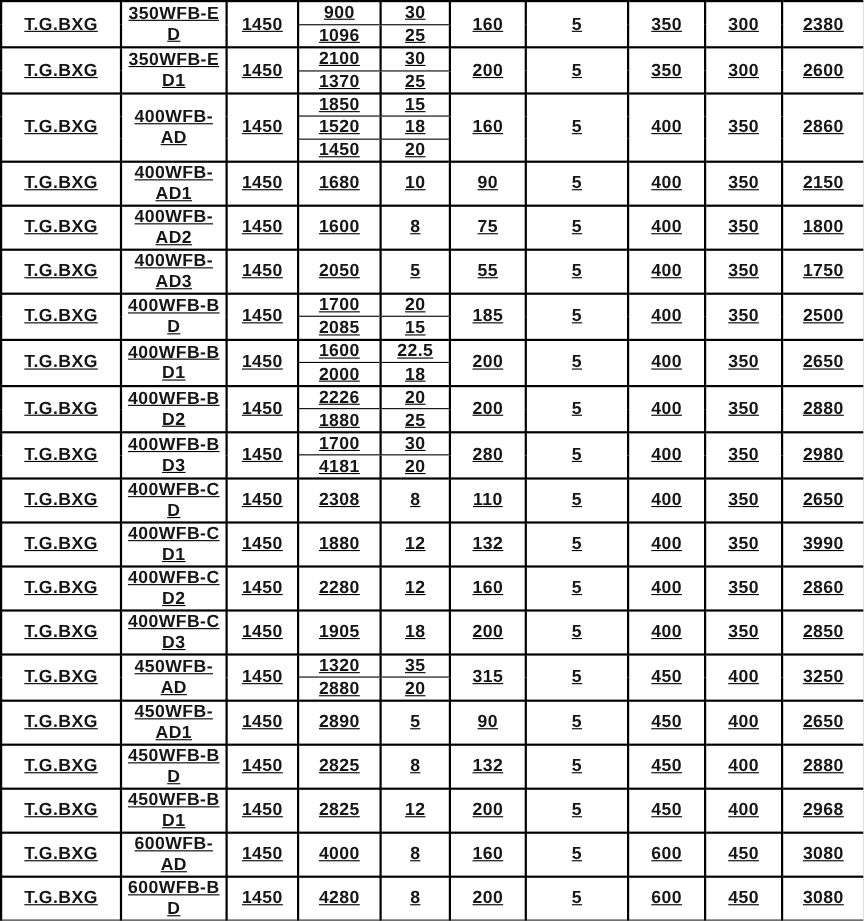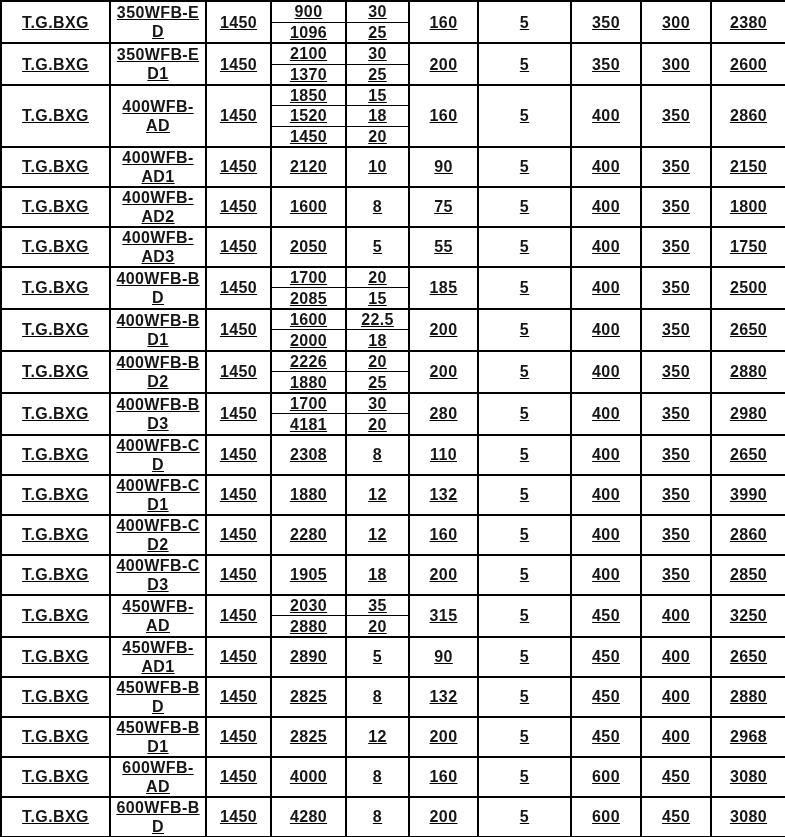--- a/index.html
+++ b/index.html
@@ -105,21 +105,21 @@
         </tr>
         <tr style="height: 20.67px;">
           <td class="sub-t">1450</td>
           <td class="sub-t">20</td>
         </tr>
         <tr style="height: 40px;">
           <td rowspan="1">T.G.BXG</td>
           <td rowspan="1">400WFB-
 AD1</td>
           <td rowspan="1">1450</td>
-          <td>2120</td>
+          <td>1680</td>
           <td>10</td>
           <td rowspan="1">90</td>
           <td rowspan="1">5</td>
           <td rowspan="1">400</td>
           <td rowspan="1">350</td>
           <td rowspan="1">2150</td>
         </tr>
         <tr style="height: 40px;">
           <td rowspan="1">T.G.BXG</td>
           <td rowspan="1">400WFB-
@@ -264,21 +264,21 @@
           <td rowspan="1">5</td>
           <td rowspan="1">400</td>
           <td rowspan="1">350</td>
           <td rowspan="1">2850</td>
         </tr>
         <tr style="height: 21px;">
           <td rowspan="2">T.G.BXG</td>
           <td rowspan="2">450WFB-
 AD</td>
           <td rowspan="2">1450</td>
-          <td class="sub-b">2030</td>
+          <td class="sub-b">1320</td>
           <td class="sub-b">35</td>
           <td rowspan="2">315</td>
           <td rowspan="2">5</td>
           <td rowspan="2">450</td>
           <td rowspan="2">400</td>
           <td rowspan="2">3250</td>
         </tr>
         <tr style="height: 21px;">
           <td class="sub-t">2880</td>
           <td class="sub-t">20</td>

